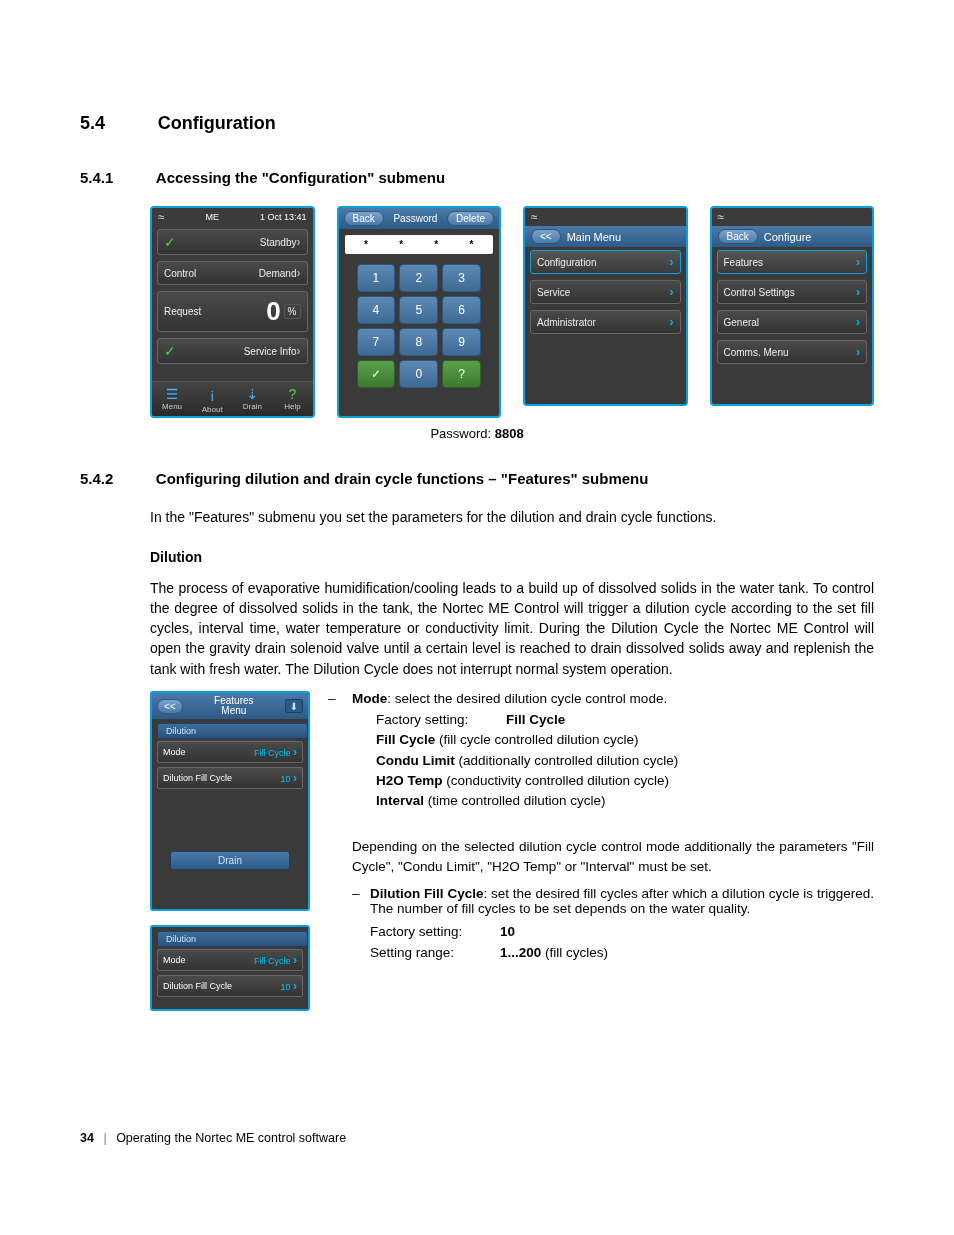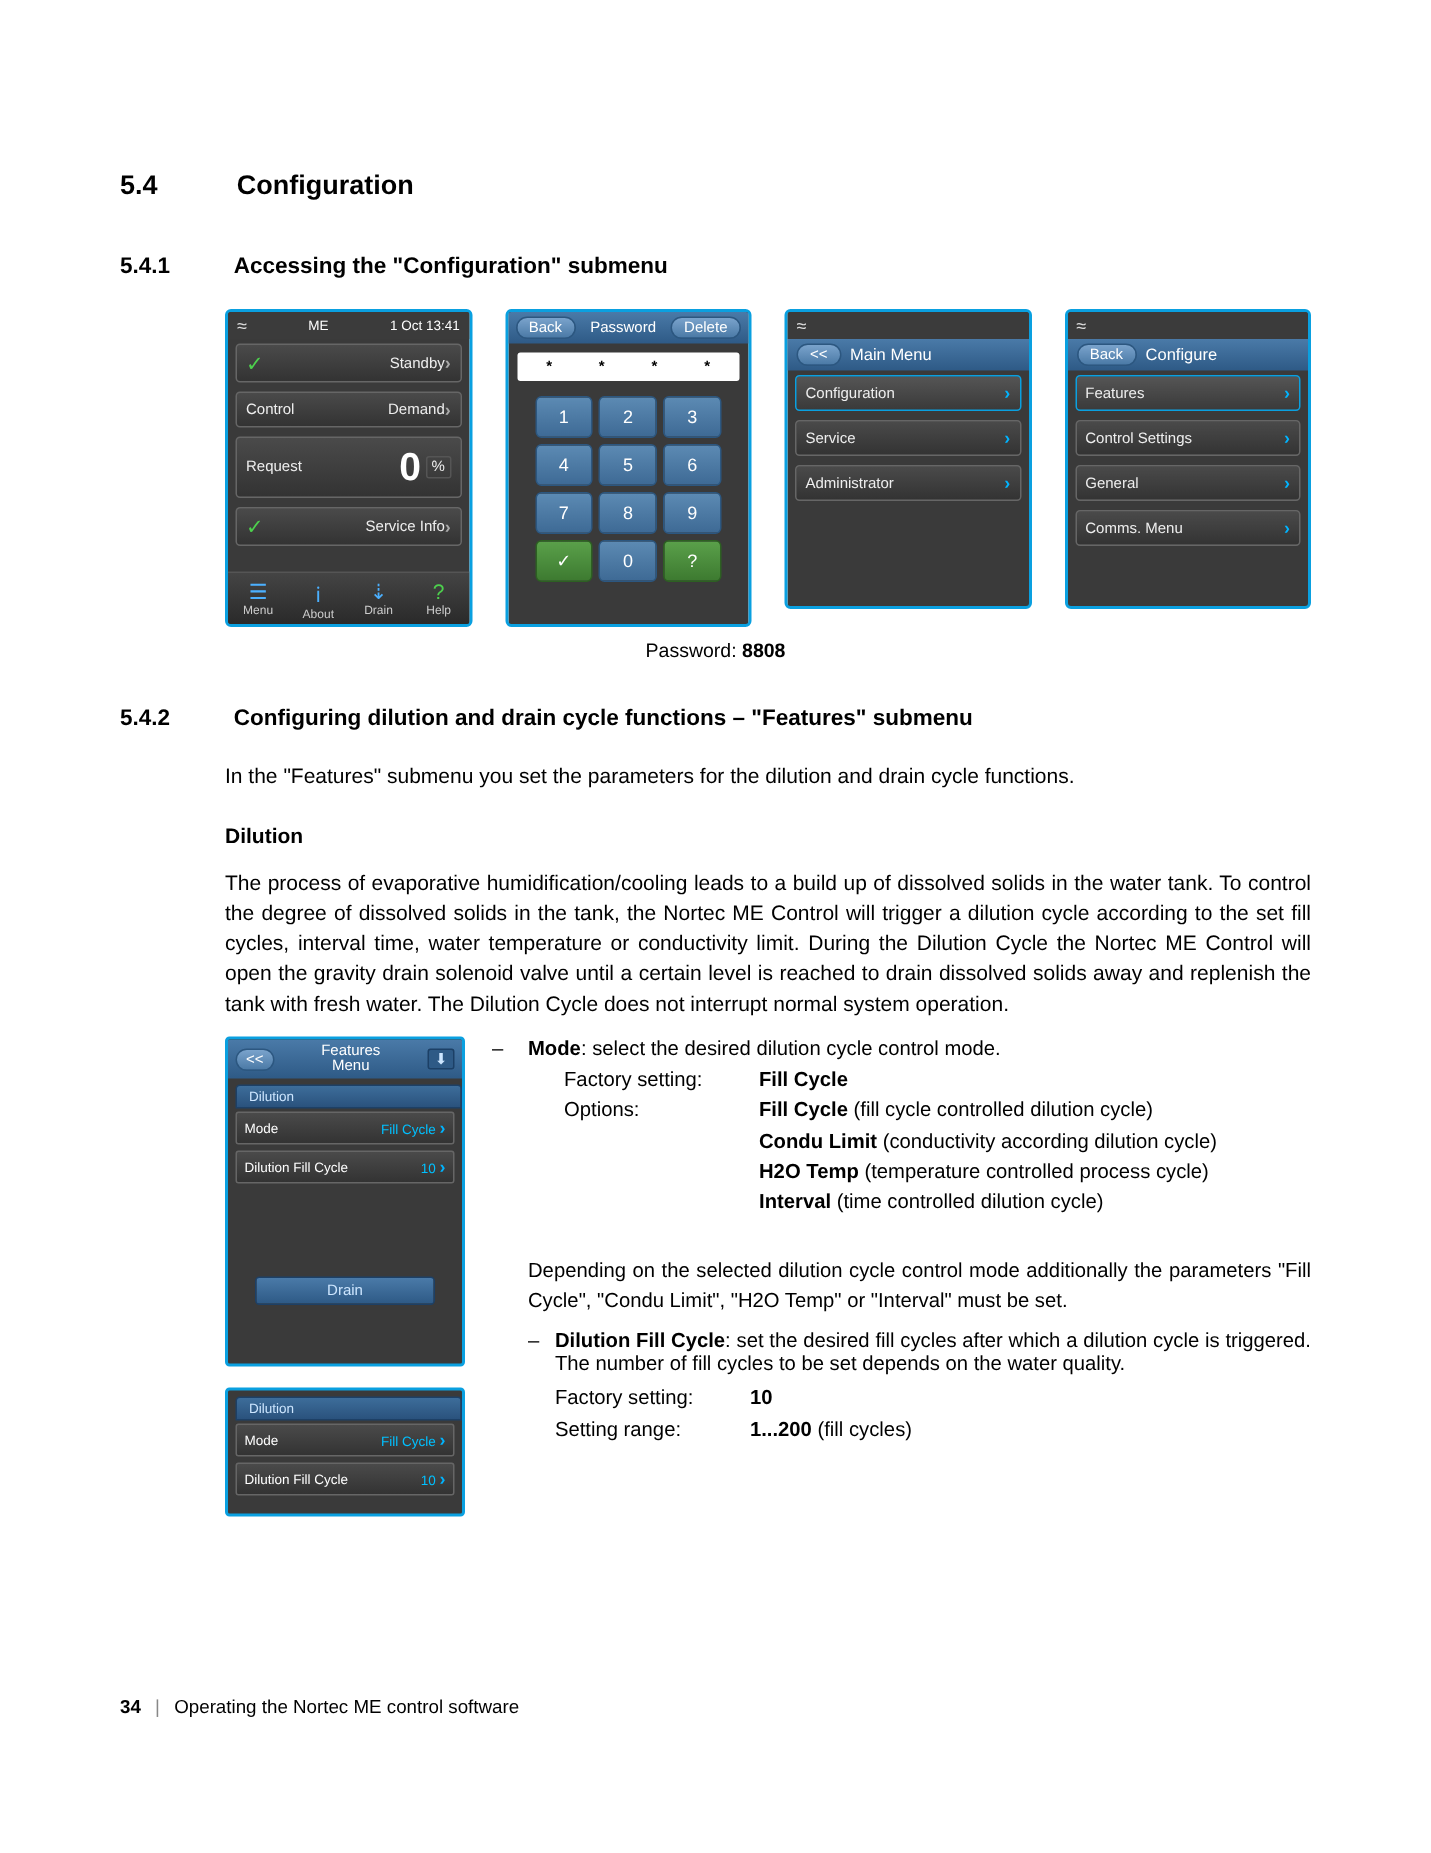--- a/index.html
+++ b/index.html
@@ -304,25 +304,24 @@
     <div class="bullet-row">
       <span class="dash">–</span>
       <div>
         <span class="bold">Mode</span><span>: select the desired dilution cycle control mode.</span>
         <div class="param-table">
           <div class="tr">
               <span class="lab">Factory setting:</span>
               <span class="bold">Fill Cycle</span>
             </div>
           <div class="tr">
-            <span class="lab">Options:</span>
             <div>
               <div><span class="bold">Fill Cycle</span><span> (fill cycle controlled dilution cycle)</span></div>
-              <div><span class="bold">Condu Limit</span><span> (conductivity according dilution cycle)</span></div>
-              <div><span class="bold">H2O Temp</span><span> (temperature controlled process cycle)</span></div>
+              <div><span class="bold">Condu Limit</span><span> (additionally controlled dilution cycle)</span></div>
+              <div><span class="bold">H2O Temp</span><span> (conductivity controlled dilution cycle)</span></div>
               <div><span class="bold">Interval</span><span> (time controlled dilution cycle)</span></div>
             </div>
           </div>
         </div>
       </div>
     </div>
 
     <p style="margin:26px 0 10px 24px; text-align:justify; line-height:1.45;">Depending on the selected dilution cycle control mode additionally the parameters "Fill Cycle", "Condu Limit", "H2O Temp" or "Interval" must be set.</p>
 
     <div class="bullet-row" style="margin-left:24px;">

